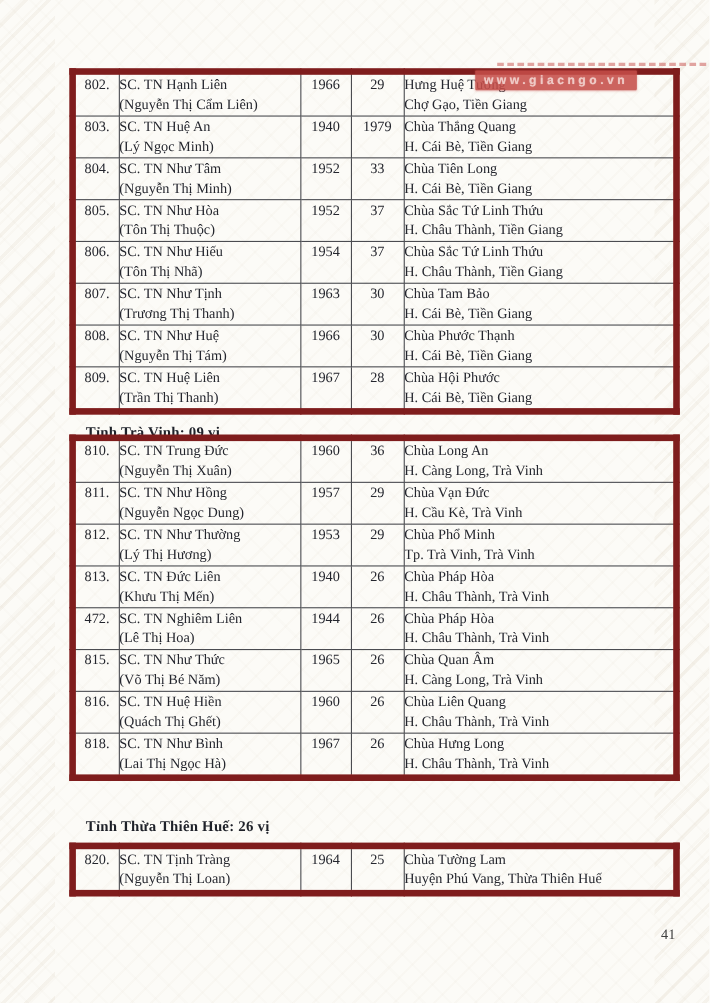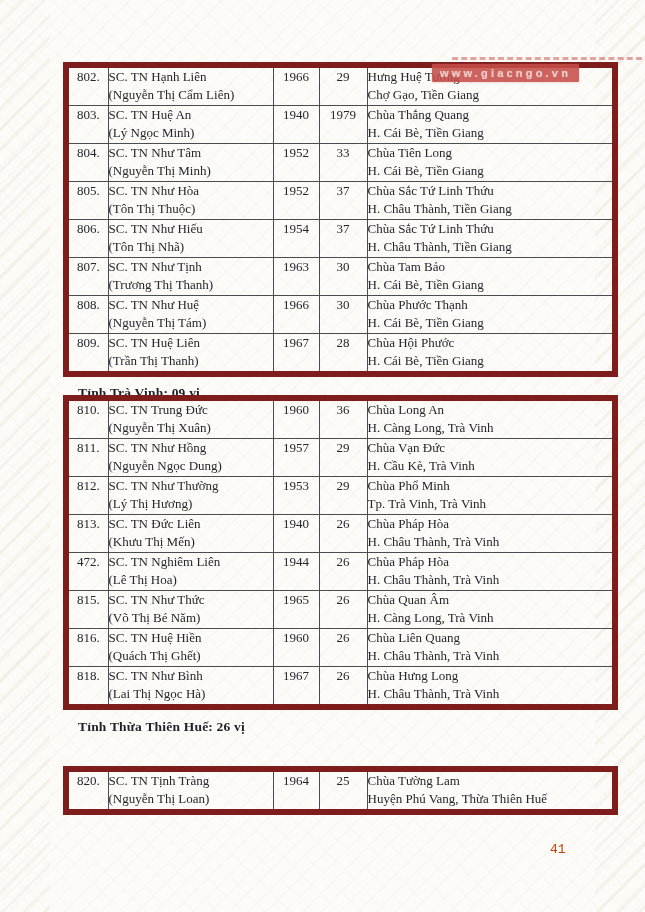--- a/index.html
+++ b/index.html
@@ -34,21 +34,21 @@
   }
   #t0{top:62px;}
   #t1{top:395px;}
   #t2{top:766px;}
   .sec-h{
     position:absolute;left:78px;
     font-weight:bold;font-size:13.5px;color:#1e2129;
     letter-spacing:0.2px;
   }
   #h1{top:373px;margin-top:12px;}
-  #h2{top:719px;}
+  #h2{top:743px;}
 
   table.roster td{
     border:1px solid #4b4c51;
     vertical-align:top;
     padding:0;
     line-height:18.3px;
     height:37px;
     overflow:hidden;
     white-space:nowrap;
   }
@@ -69,22 +69,22 @@
     box-shadow:0 0 2px rgba(197,77,73,0.5);
   }
   .red-band span{
     font-family:"Liberation Sans","DejaVu Sans",sans-serif;
     font-weight:bold;font-size:11px;letter-spacing:3.2px;
     color:#efcac6;
     text-shadow:0 0 1px rgba(255,240,238,0.6);
     white-space:nowrap;
   }
   .page-num{
-    position:absolute;left:550px;top:842px;
-    font-size:13px;color:#c2410c;font-family:Liberation Mono, monospace;
+    position:absolute;left:601px;top:842px;
+    font-size:13px;color:#404040;
   }
 </style>
 </head>
 <body>
 
 <div class="page">
   <div class="texture"></div>
   <div class="edge-strip edge-left"></div>
   <div class="edge-strip edge-right"></div>
 

